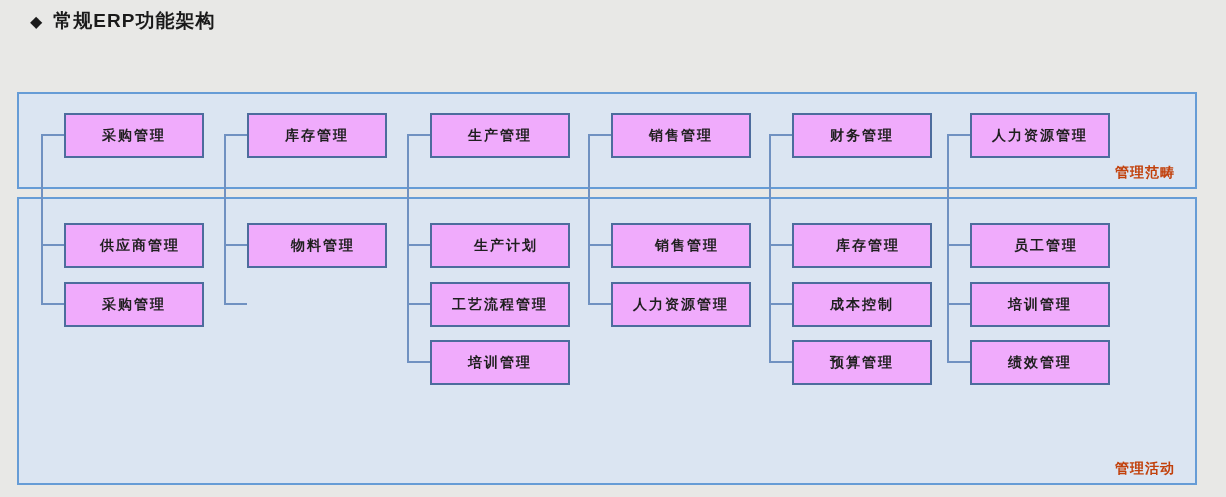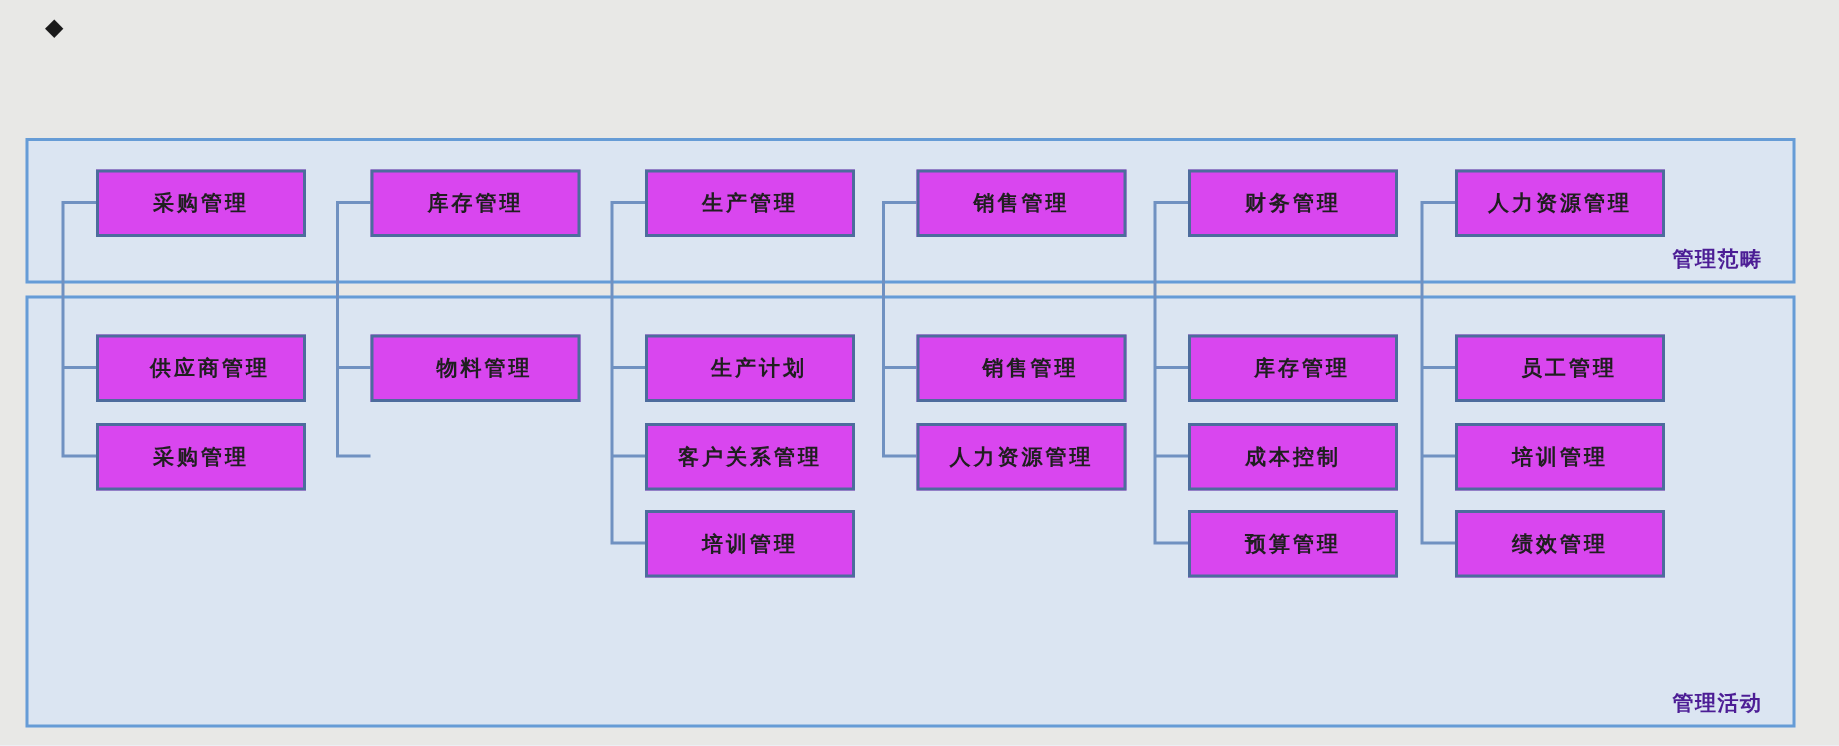--- a/index.html
+++ b/index.html
@@ -37,36 +37,36 @@
     z-index: 1;
   }
   .panel-top    { top: 92px;  height: 97px; }
   .panel-bottom { top: 197px; height: 288px; }
   .panel-label {
     position: absolute;
     right: 20px;
     bottom: 5px;
     font-size: 14px;
     font-weight: bold;
-    color: #4c1d95;
+    color: #c2410c;
     letter-spacing: 1px;
   }
   .connectors {
     position: absolute;
     left: 0; top: 0;
     width: 1226px;
     height: 497px;
     z-index: 2;
     pointer-events: none;
   }
   .node {
     position: absolute;
     width: 140px;
     height: 45px;
-    background: #d946ef;
+    background: #f0abfc;
     border: 2px solid #4d6c9d;
     box-sizing: border-box;
     display: flex;
     align-items: center;
     justify-content: center;
     font-size: 14px;
     font-weight: 600;
     color: #1f1f1f;
     letter-spacing: 2px;
     z-index: 3;
@@ -85,20 +85,21 @@
   .r2 { top: 282px; }
   .r3 { top: 340px; }
 </style>
 </head>
 <body>
 
 <div class="canvas">
 
   <div class="title">
     <span class="bullet">◆</span>
+    <span>常规ERP功能架构</span>
   </div>
 
   <div class="panel panel-top">
     <span class="panel-label">管理范畴</span>
   </div>
 
   <div class="panel panel-bottom">
     <span class="panel-label">管理活动</span>
   </div>
 
@@ -115,21 +116,21 @@
 
   <div class="node cx0 rt">采购管理</div>
   <div class="node cx0 r1">供应商管理</div>
   <div class="node cx0 r2">采购管理</div>
 
   <div class="node cx1 rt">库存管理</div>
   <div class="node cx1 r1">物料管理</div>
 
   <div class="node cx2 rt">生产管理</div>
   <div class="node cx2 r1">生产计划</div>
-  <div class="node cx2 r2">客户关系管理</div>
+  <div class="node cx2 r2">工艺流程管理</div>
   <div class="node cx2 r3">培训管理</div>
 
   <div class="node cx3 rt">销售管理</div>
   <div class="node cx3 r1">销售管理</div>
   <div class="node cx3 r2">人力资源管理</div>
 
   <div class="node cx4 rt">财务管理</div>
   <div class="node cx4 r1">库存管理</div>
   <div class="node cx4 r2">成本控制</div>
   <div class="node cx4 r3">预算管理</div>

